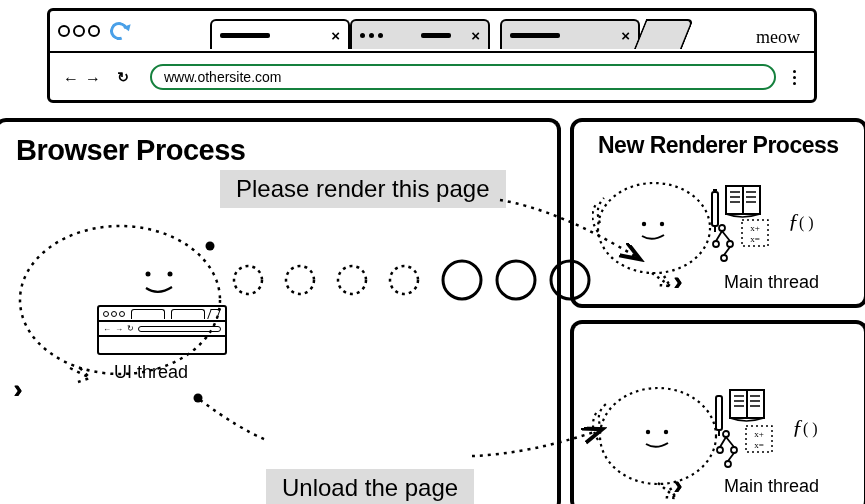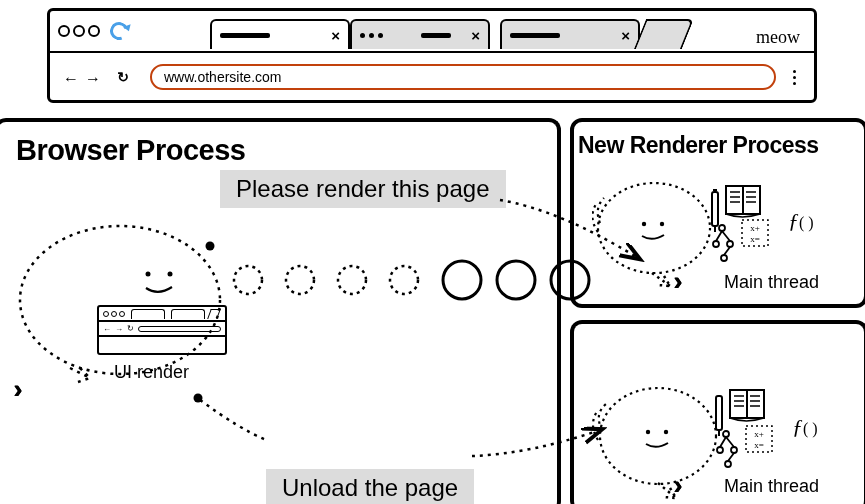--- a/index.html
+++ b/index.html
@@ -73,41 +73,41 @@
     position: absolute; right: 14px; top: 16px;
     font-family: 'Comic Sans MS', cursive; font-size: 18px;
   }
 
   .browser-toolbar {
     height: 48px; display: flex; align-items: center; padding: 0 10px;
   }
   .nav-icon { width: 22px; text-align: center; font-family: sans-serif; font-size: 16px; font-weight: bold; }
   .nav-icon.reload { font-size: 14px; margin: 0 8px; }
   .urlbar {
-    flex: 1; height: 26px; border: 2px solid #c2410c; border-radius: 13px;
+    flex: 1; height: 26px; border: 2px solid #15803d; border-radius: 13px;
     display: flex; align-items: center; padding: 0 12px; margin: 0 8px;
     font-family: Helvetica, Arial, sans-serif; font-size: 14px;
   }
   .menu-dots { width: 20px; display: flex; flex-direction: column; gap: 3px; align-items: center; }
   .menu-dots span { width: 3px; height: 3px; background: #000; border-radius: 50%; }
 
   
   .panel {
     position: absolute; border: 4px solid #000; border-radius: 12px; background: #fff;
   }
   .panel-browser { left: -6px; top: 118px; width: 567px; height: 395px; border-bottom: none; }
   .panel-new { left: 570px; top: 118px; width: 298px; height: 190px; }
   .panel-old { left: 570px; top: 320px; width: 298px; height: 192px; border-bottom: none; }
 
   .panel-title {
     font-size: 29px; padding: 12px 18px;
     font-family: 'Helvetica Neue', Helvetica, Arial, sans-serif;
     font-weight: 600; letter-spacing: -0.5px;
   }
-  .panel-new .panel-title, .panel-old .panel-title { font-size: 23px; padding: 10px 4px; }
+  .panel-new .panel-title, .panel-old .panel-title { font-size: 23px; padding: 10px 24px; }
 
   .label-box {
     position: absolute; background: #dcdcdc;
     font-family: 'Helvetica Neue', Helvetica, Arial, sans-serif;
     font-size: 24px; padding: 5px 16px;
   }
   .label-render { left: 220px; top: 170px; }
   .label-unload { left: 266px; top: 437px; margin-top: 32px; }
 
   .thread-label {
@@ -269,21 +269,21 @@
       </g>
       <text x="200" y="64" font-size="22" font-style="italic" font-family="serif">ƒ</text>
       <text x="211" y="64" font-size="16" font-family="serif">( )</text>
     </svg>
   </div>
 </div>
 
 <div class="label-box label-render">Please render this page</div>
 <div class="label-box label-unload">Unload the page</div>
 
-<div class="thread-label" style="left:114px; top:362px;">UI render</div>
+<div class="thread-label" style="left:114px; top:362px;">UI thread</div>
 <div class="thread-label" style="left:724px; top:272px;">Main thread</div>
 <div class="thread-label" style="left:724px; top:476px;">Main thread</div>
 
 <div class="mini-browser">
   <div class="row1">
       <span class="c"></span>
       <span class="c"></span>
       <span class="c"></span>
       <span class="t"></span>
       <span class="t"></span>

